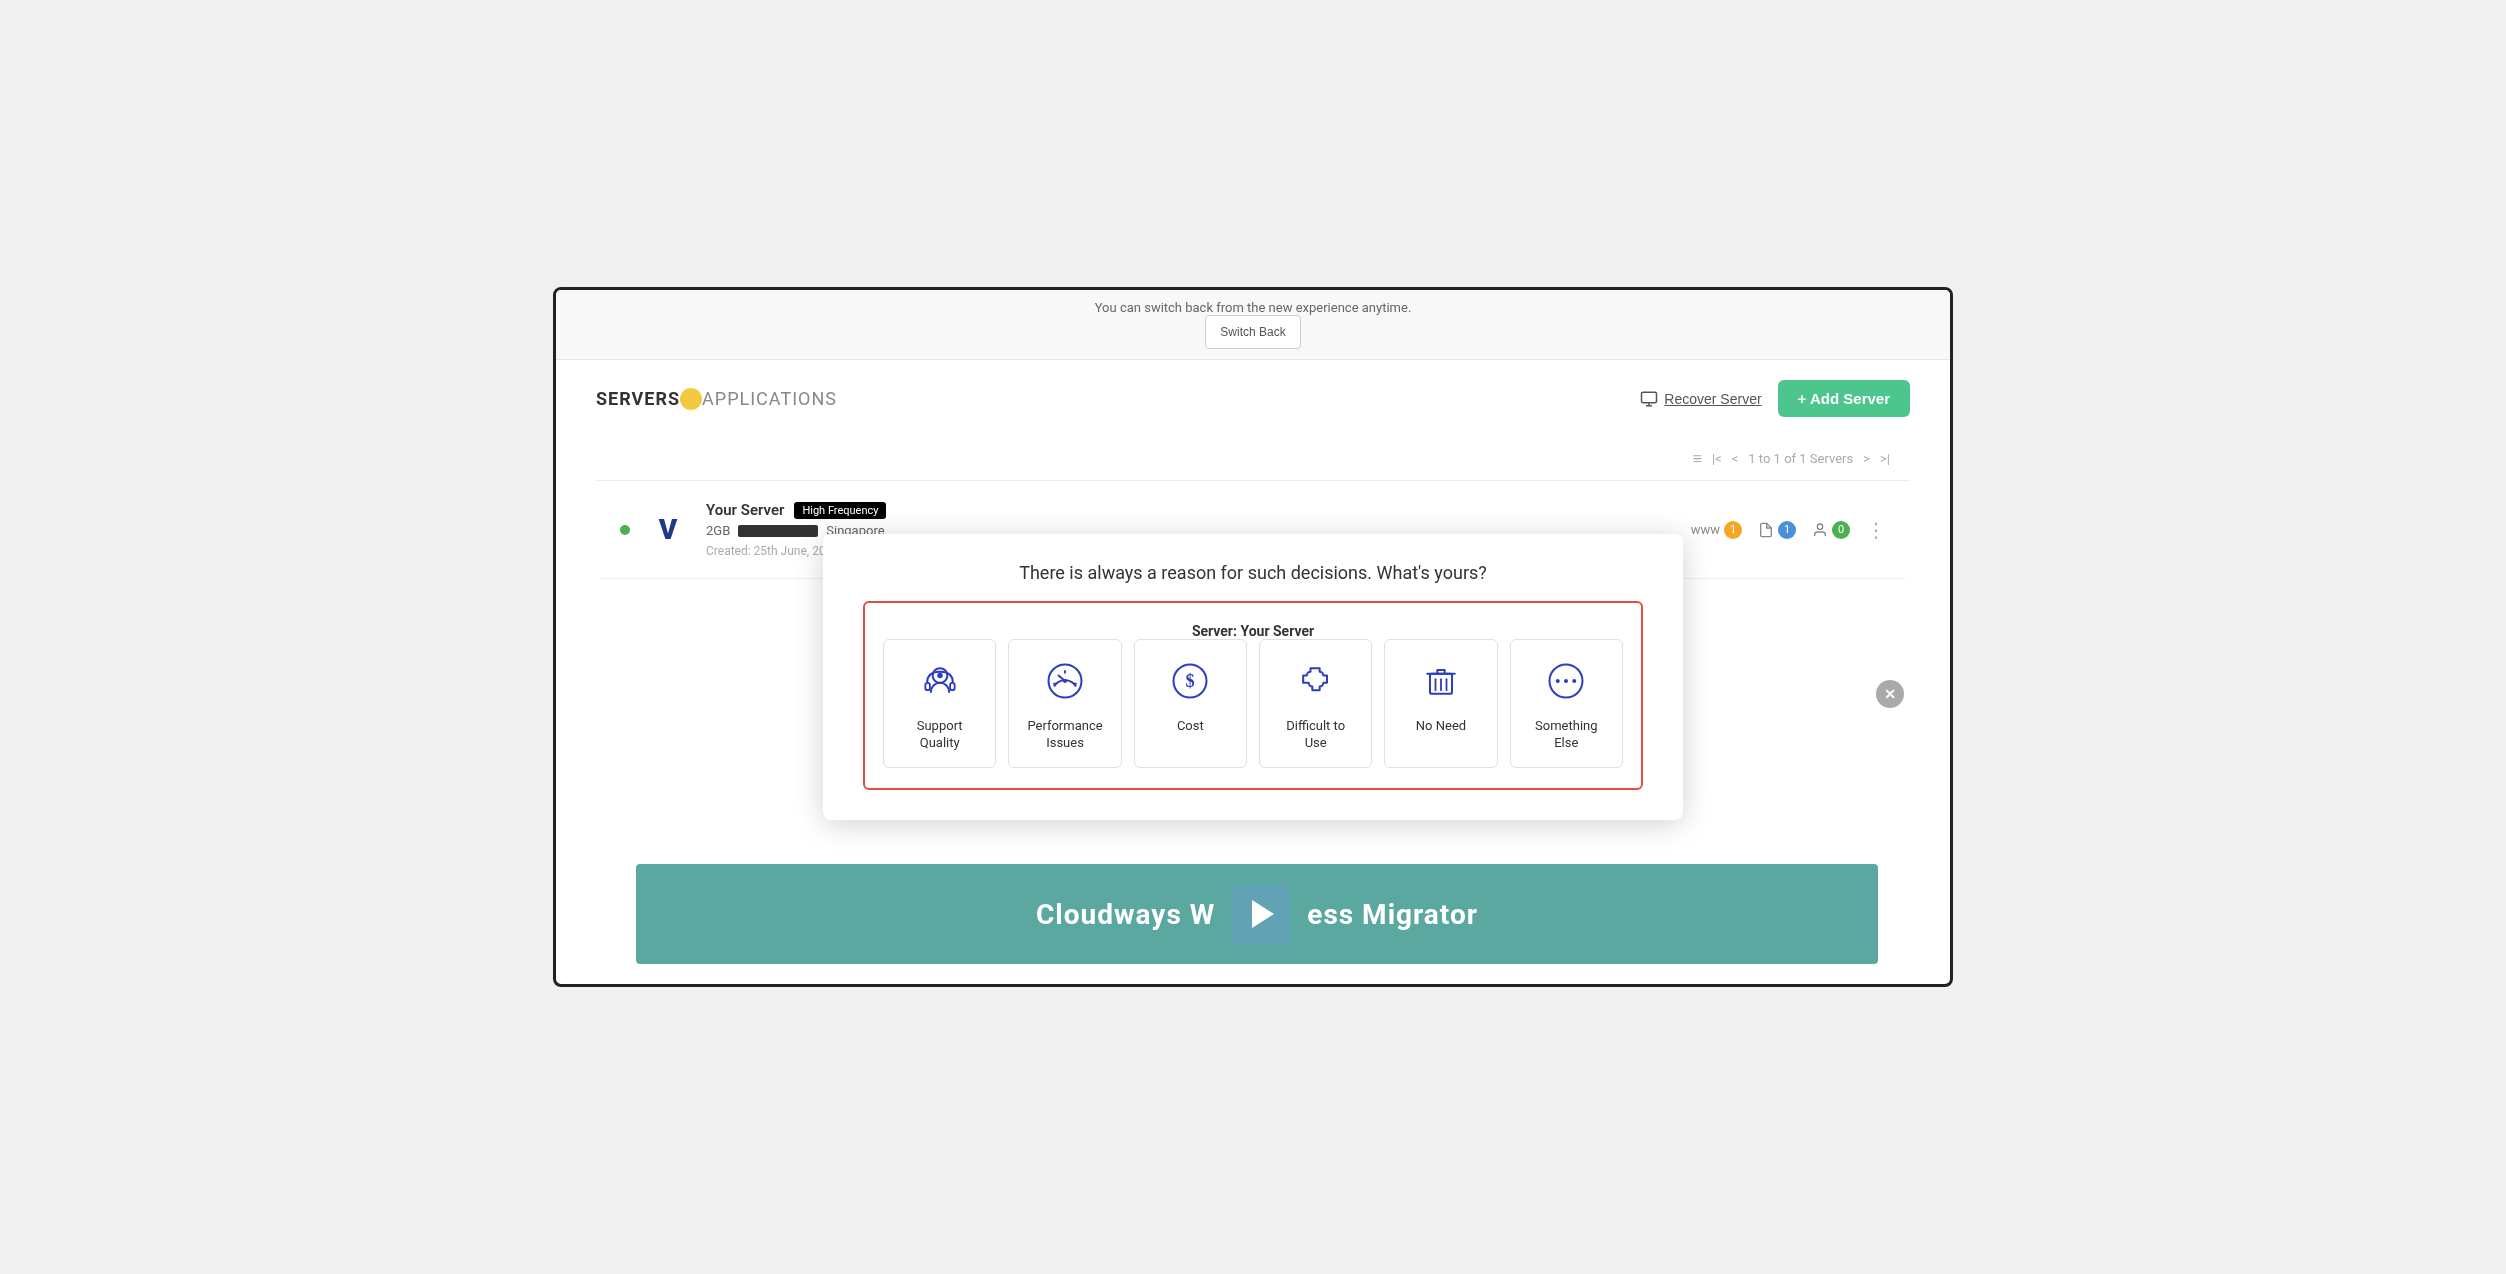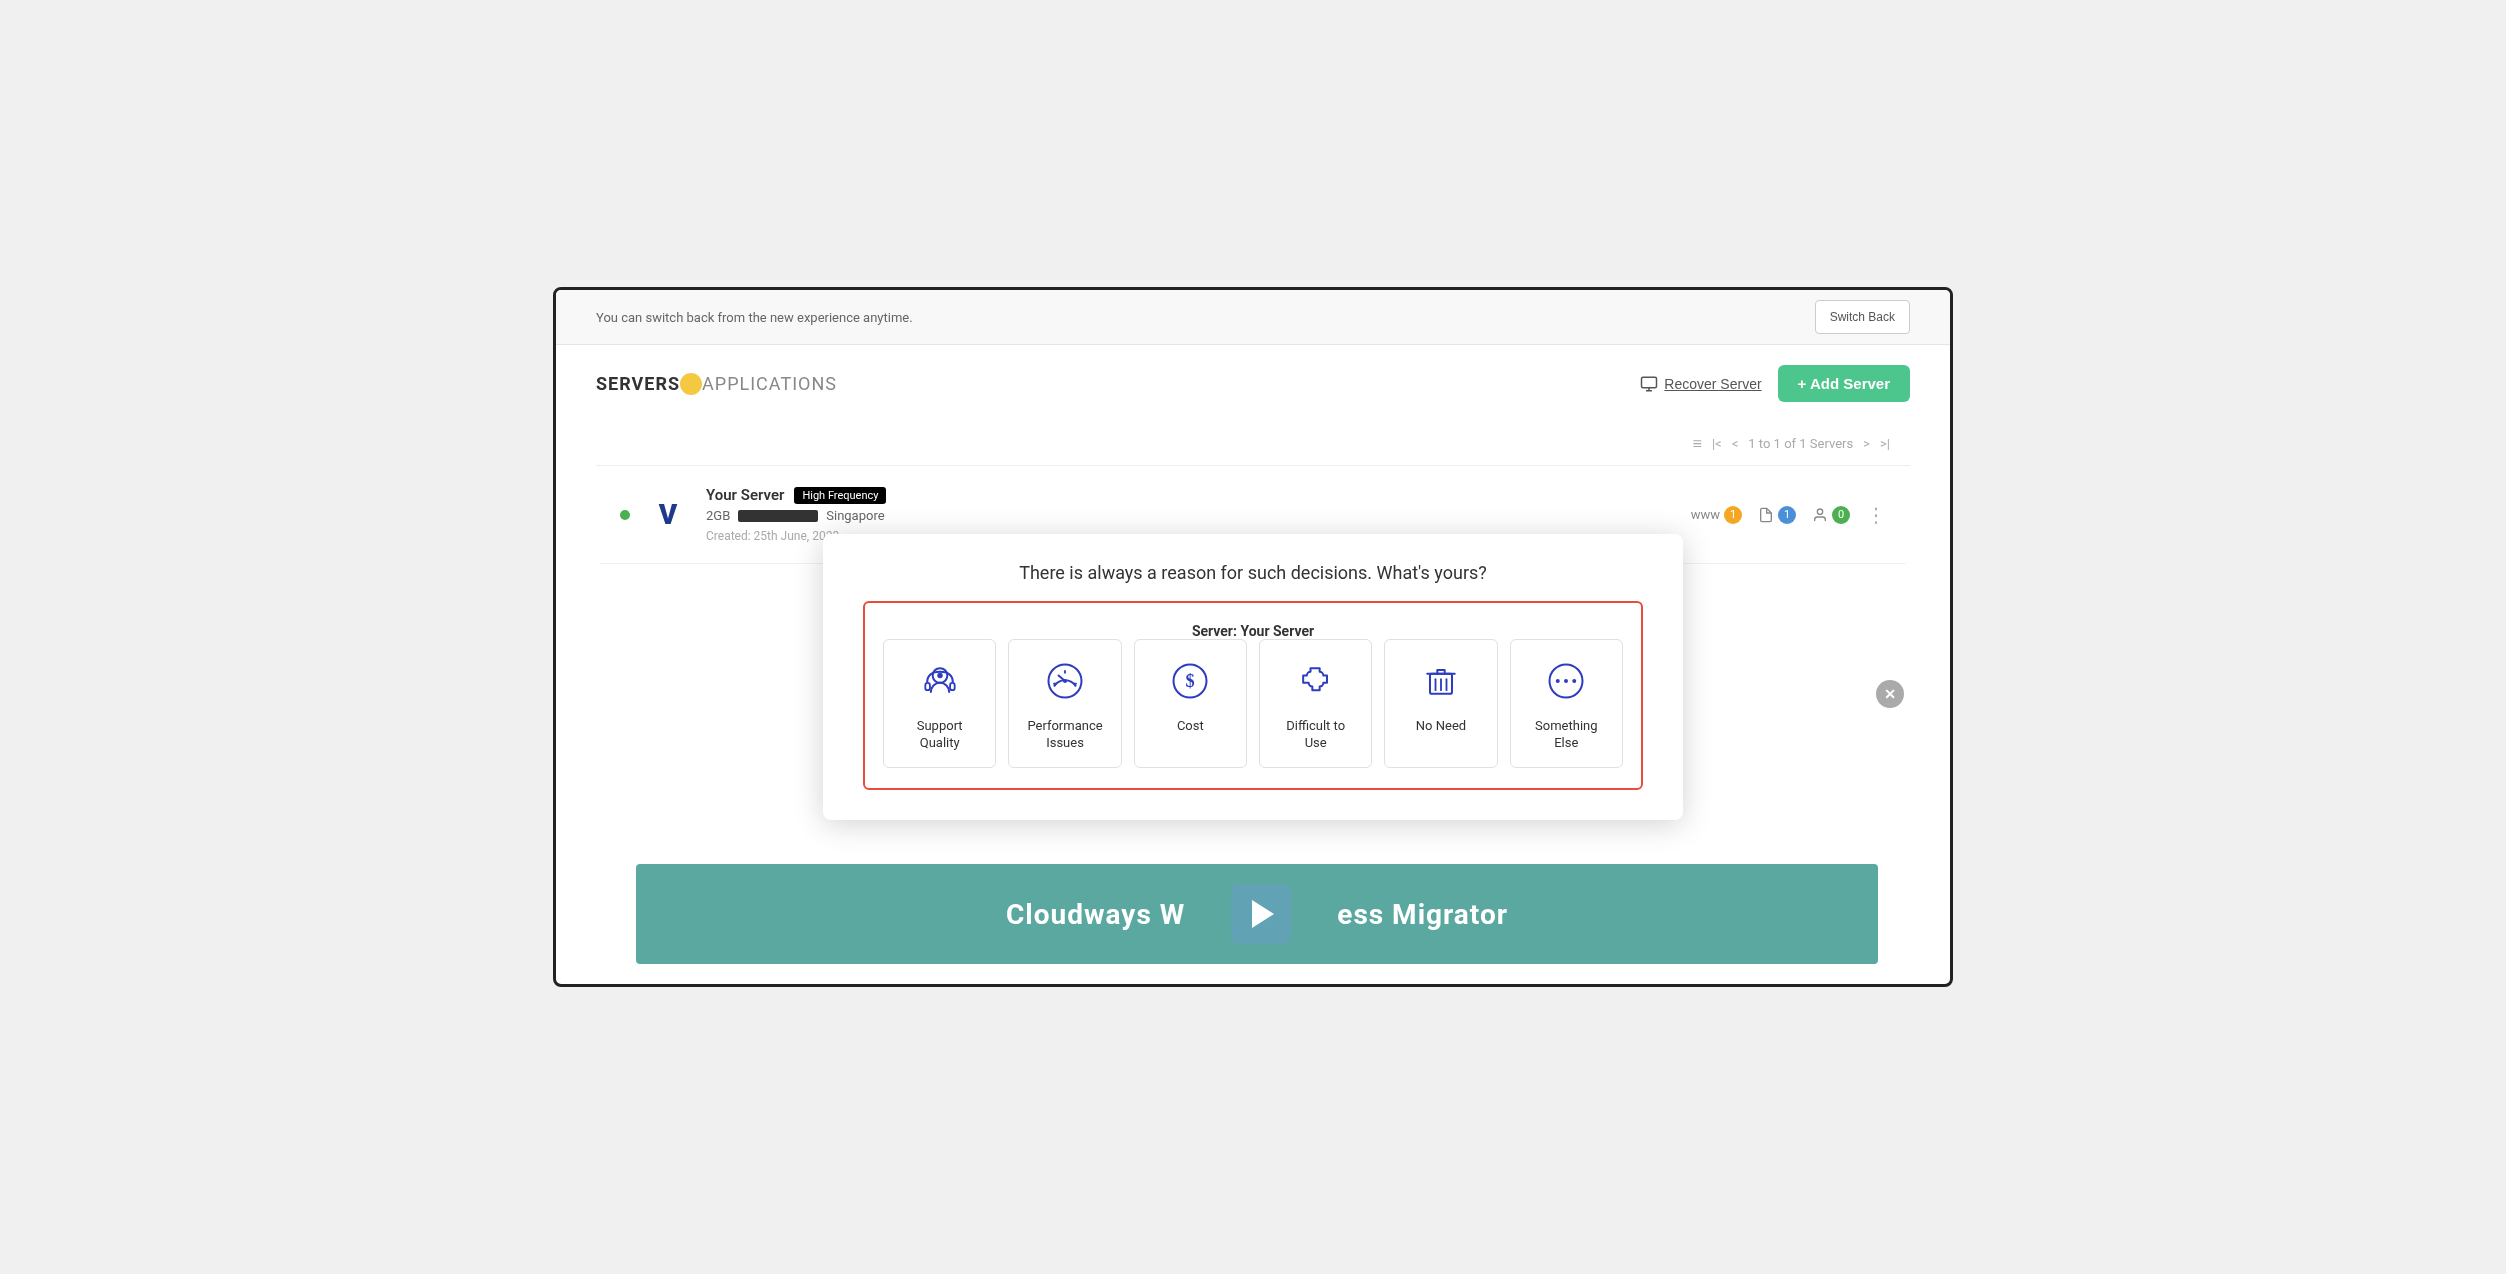--- a/index.html
+++ b/index.html
@@ -23,20 +23,21 @@
     
     .top-banner {
       background: #f8f8f8;
       padding: 10px 40px;
       font-size: 13px;
       color: #666;
       border-bottom: 1px solid #e5e5e5;
       display: flex;
       align-items: center;
       justify-content: space-between;
+      flex-direction: column;
     }
     .top-banner-btn {
       background: #fff;
       border: 1px solid #ccc;
       border-radius: 4px;
       padding: 9px 14px;
       font-size: 12px;
       color: #555;
       cursor: pointer;
     }
@@ -532,21 +533,21 @@
               </svg>
             </div>
             <span class="reason-label">Something<br>Else</span>
           </div>
 
         </div>
       </div>
     </div>
   </div>
 
-  <div class="promo-banner" style="position:absolute;bottom:20px;left:40px;right:32px;gap:30px;">
+  <div class="promo-banner" style="position:absolute;bottom:20px;left:40px;right:32px;">
     <span class="promo-text">Cloudways W</span>
     <div class="promo-play">
       <div class="play-triangle"></div>
     </div>
     <span class="promo-text">ess Migrator</span>
   </div>
 
 </div>
 
 </body></html>

